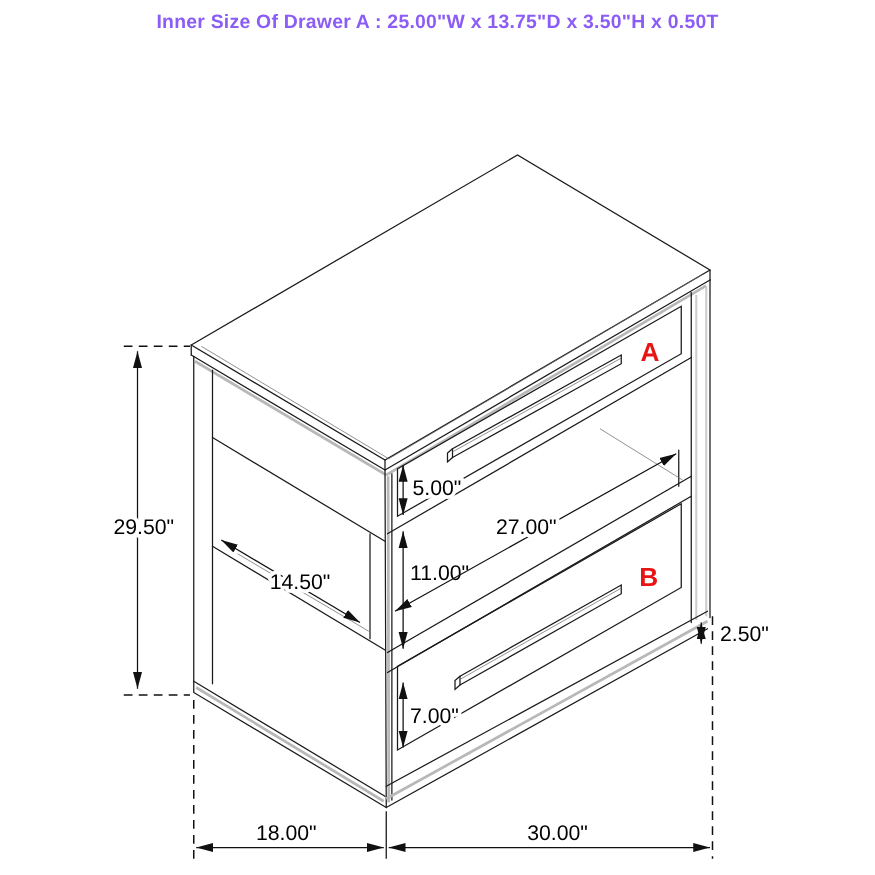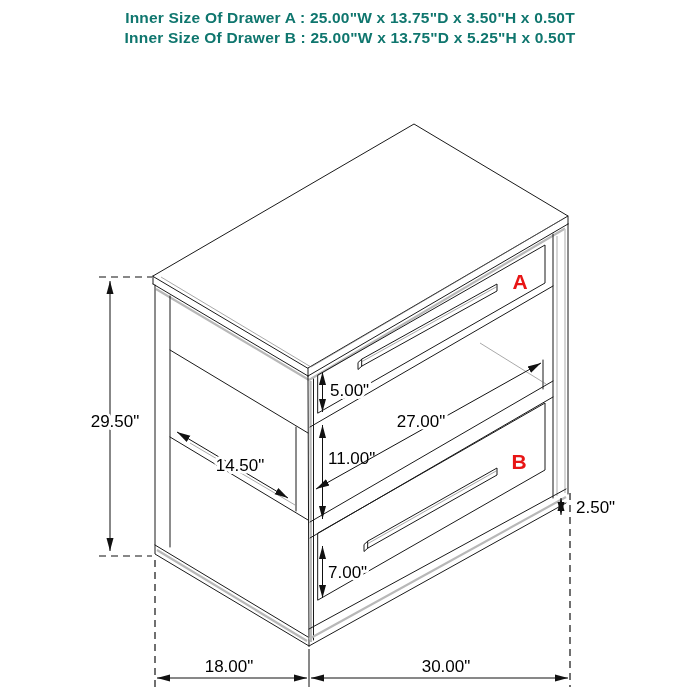--- a/index.html
+++ b/index.html
@@ -1,40 +1,39 @@
 <!DOCTYPE html>
 <html><head>
 <meta charset="utf-8">
 <style>
   html,body{margin:0;padding:0;background:#ffffff;}
   .page{position:relative;width:700px;height:700px;background:#fff;overflow:hidden;
         font-family:"Liberation Sans", sans-serif;}
   .hdr{position:absolute;top:8px;left:0;width:700px;text-align:center;
-       font-weight:bold;font-size:15.5px;line-height:20px;color:#0f766e;
+       font-weight:bold;font-size:15.5px;line-height:20px;color:#8b5cf6;
        letter-spacing:0.2px;}
   svg{position:absolute;left:0;top:0;}
   .ln{stroke:#1a1a1a;stroke-width:1;fill:none;stroke-linecap:round;}
   .thin{stroke:#6e6e6e;stroke-width:0.6;fill:none;}
   .sh{stroke:#b8b8b8;stroke-width:2.2;fill:none;}
   .sh2{stroke:#cccccc;stroke-width:1.6;fill:none;}
   .dim{stroke:#111;stroke-width:1;fill:none;}
   .dash{stroke:#111;stroke-width:1.2;fill:none;stroke-dasharray:7 5;}
   text.lbl{font-family:"Liberation Sans", sans-serif;font-size:17px;fill:#000;
            paint-order:stroke;stroke:#ffffff;stroke-width:6px;stroke-linejoin:round;}
   text.red{font-family:"Liberation Sans", sans-serif;font-size:21px;font-weight:bold;
            paint-order:stroke;stroke:#ffffff;stroke-width:4px;stroke-linejoin:round;}
 </style>
 </head>
 <body>
 
 <div class="page">
 
   <div class="hdr">
     <div>Inner Size Of Drawer A : 25.00"W x 13.75"D x 3.50"H x 0.50T</div>
-    <div>Inner Size Of Drawer B : 25.00"W x 13.75"D x 5.25"H x 0.50T</div>
   </div>
 
   <svg width="700" height="700" viewBox="0 0 700 700">
     <defs>
       <marker id="ah" viewBox="0 0 12 8" refX="11.5" refY="4" markerWidth="14" markerHeight="9.5" orient="auto-start-reverse">
         <path d="M0,0.9 L11.5,4 L0,7.1 Z" fill="#111"></path>
       </marker>
     </defs>
 
     <g>

